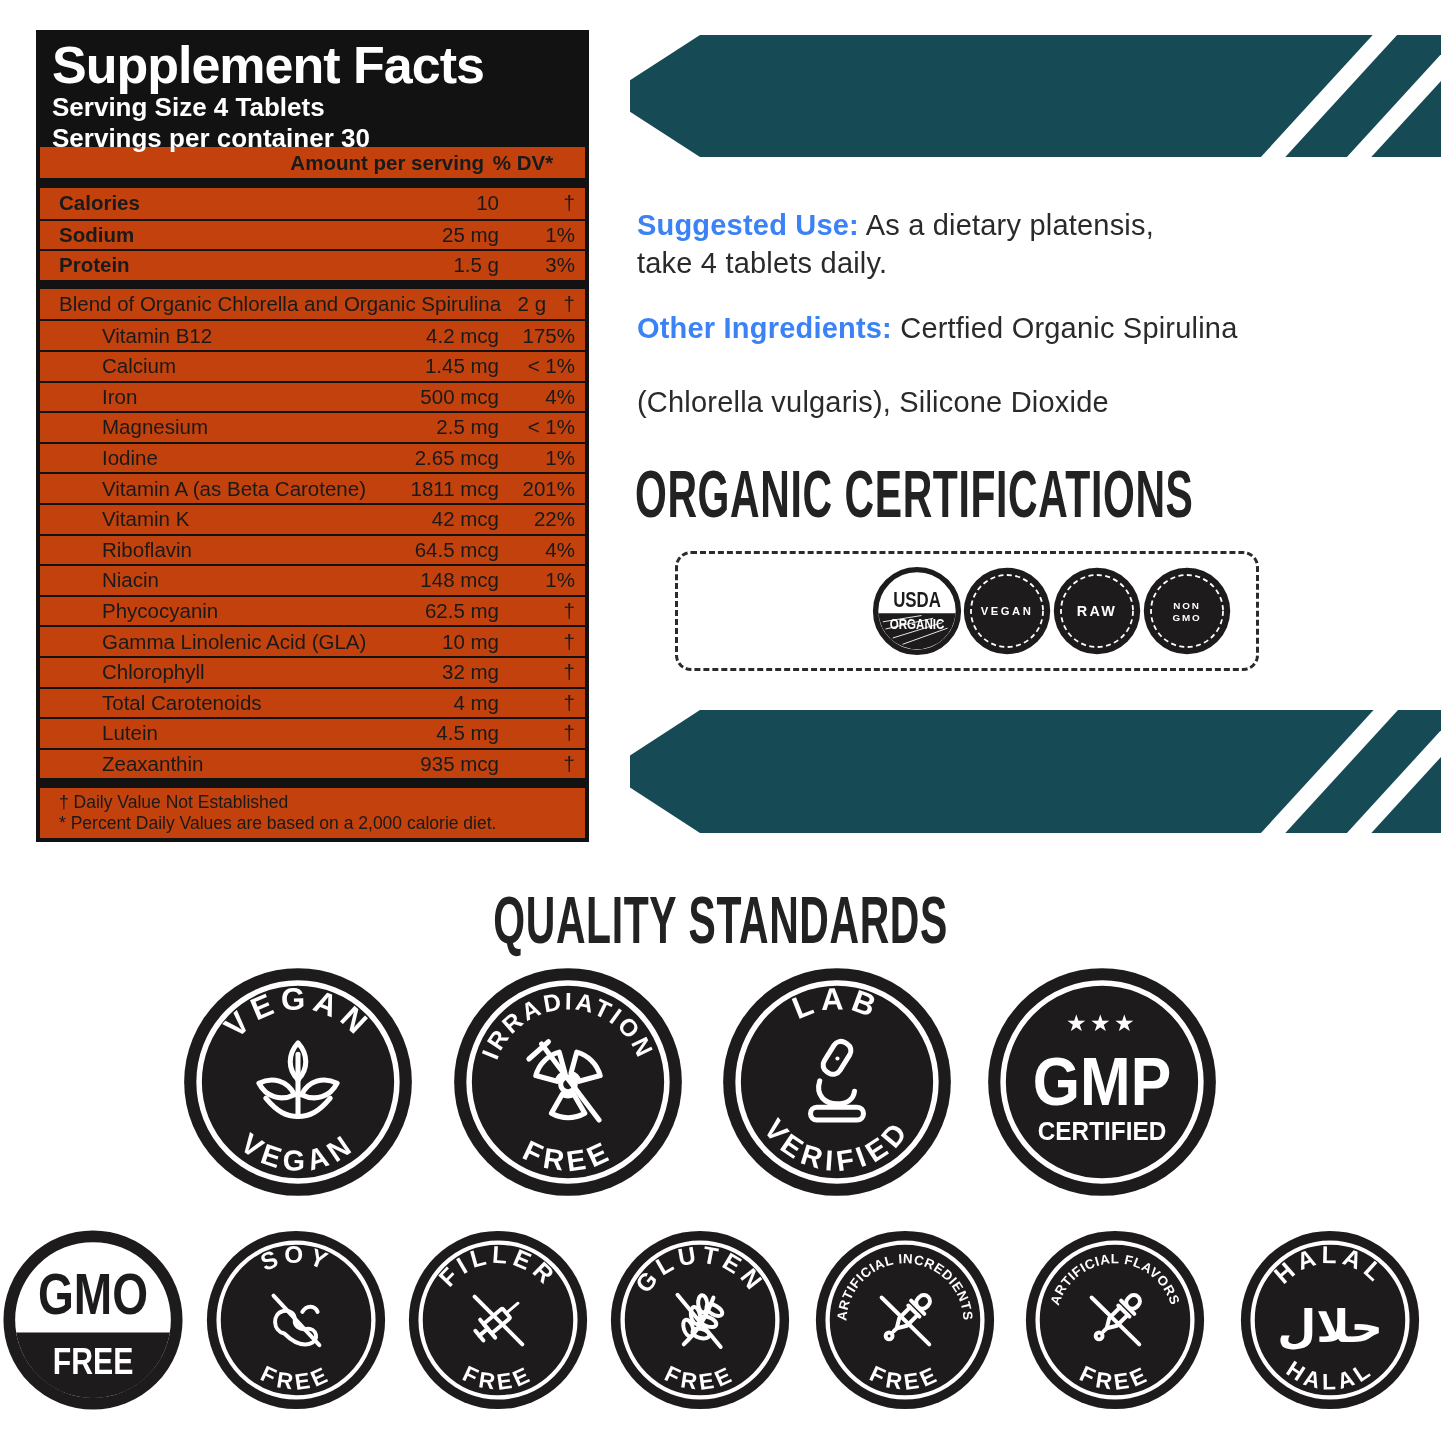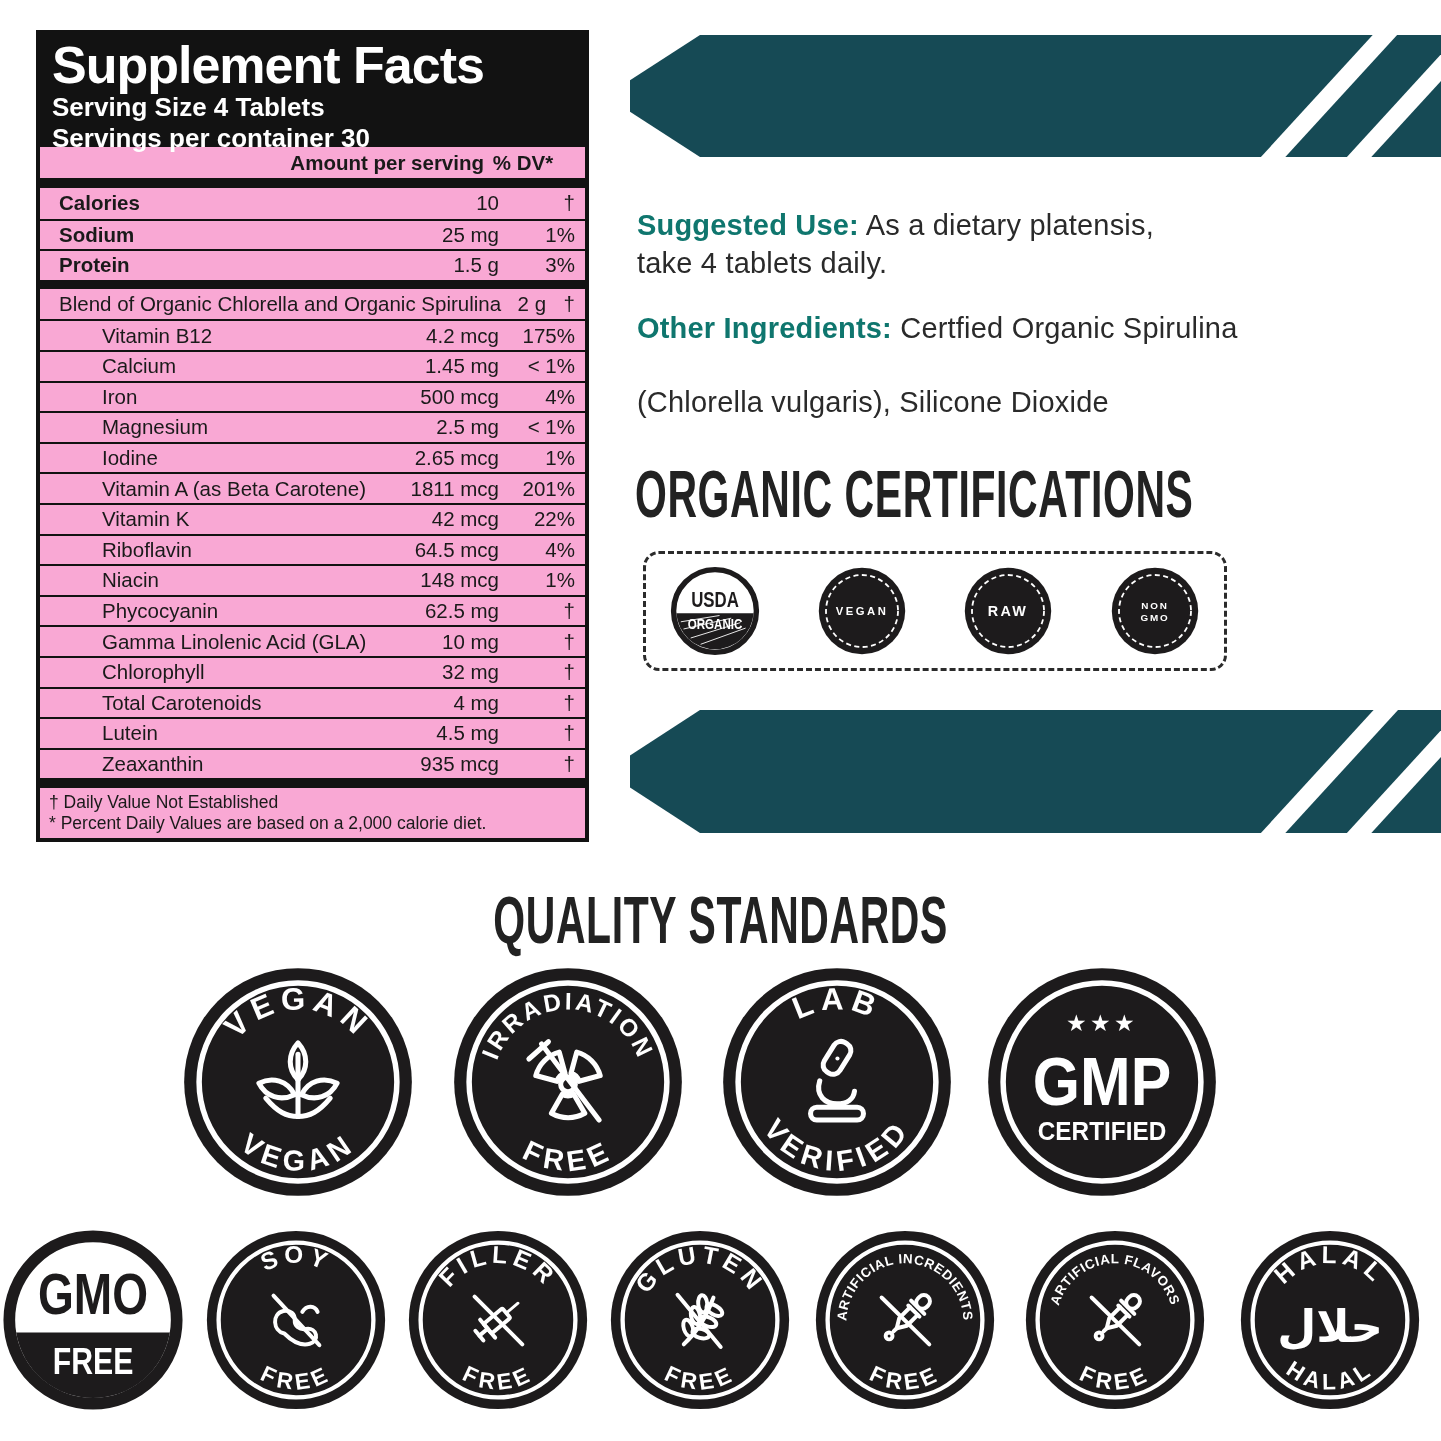--- a/index.html
+++ b/index.html
@@ -3,63 +3,63 @@
 <meta charset="utf-8">
 <style>
   :root{ --teal:#164A55; --bk:#1D1B1C; }
   html,body{margin:0;padding:0;background:#fff;}
   .canvas{position:relative;width:1441px;height:1441px;background:#fff;overflow:hidden;
           font-family:"Liberation Sans",sans-serif;color:#1a1a1a;}
   svg{font-family:"Liberation Sans",sans-serif;}
 
   
   .facts{position:absolute;left:36px;top:30px;width:553px;height:812px;
-         border:4px solid #121212;box-sizing:border-box;background:#f9a8d4;}
+         border:4px solid #121212;box-sizing:border-box;background:#c2410c;}
   .facts-head{background:#121212;color:#fff;padding:4px 12px 7px 12px;height:113px;box-sizing:border-box;}
   .facts-head h1{margin:0;font-size:52px;font-weight:bold;letter-spacing:-1px;line-height:1.04;white-space:nowrap;}
   .serv{font-size:26px;font-weight:bold;line-height:1.2;}
   .facts-cols{display:flex;justify-content:flex-end;align-items:center;height:31px;font-weight:bold;font-size:20.5px;}
   .dv-h{width:78px;text-align:center;padding-right:23px;}
   .facts-bar{height:9px;background:#121212;}
   .facts-bar.first{height:10px;}
   .facts-row{display:flex;align-items:center;height:30.6px;font-size:20.5px;
              border-top:2px solid #121212;padding-left:19px;box-sizing:border-box;}
   .facts-row.nb{border-top:none;}
   .facts-row.bold .lbl{font-weight:bold;}
   .facts-row.ind{padding-left:62px;}
   .lbl{flex:1;white-space:nowrap;}
   .amt{width:118px;text-align:right;white-space:nowrap;}
   .dv{width:76px;text-align:right;padding-right:10px;white-space:nowrap;}
-  .facts-foot{border-top:10px solid #121212;padding:4px 9px;font-size:17.5px;line-height:21px;}
+  .facts-foot{border-top:10px solid #121212;padding:4px 19px;font-size:17.5px;line-height:21px;}
 
   
   .banner{position:absolute;left:630px;width:811px;height:122px;background:var(--teal);
           clip-path:polygon(70px 0,100% 0,100% 100%,70px 100%,0 63%,0 37%);}
   .banner-top{top:35px;}
   .banner-bottom{top:710px;height:123px;}
   .stripe{position:absolute;top:-50%;height:200%;width:18px;background:#fff;transform:rotate(42.5deg);}
   .stripe.s1{left:690px;}
   .stripe.s2{left:776px;}
 
   
   .rtext{position:absolute;left:637px;margin:0;font-size:29px;color:#2a2a2a;letter-spacing:.2px;}
   #suggested{top:206px;line-height:38px;}
   #other{top:310px;line-height:37px;}
-  .rtext b{color:#0f766e;}
+  .rtext b{color:#3b82f6;}
 
   .heading-cond{position:absolute;font-weight:bold;color:#222;white-space:nowrap;margin:0;}
   .cond-inner{display:inline-block;transform:scaleX(0.62);transform-origin:left center;letter-spacing:1px;}
   #org-heading{left:635px;top:456px;font-size:66px;}
   #quality-heading{left:0;top:882px;width:1441px;text-align:center;font-size:66px;}
   #quality-heading .cond-inner{transform-origin:center center;}
 
   
-  .cert-box{position:absolute;left:643px;top:551px;width:584px;height:120px;
+  .cert-box{position:absolute;left:675px;top:551px;width:584px;height:120px;
             border:3px dashed #2b2b2b;border-radius:16px;box-sizing:border-box;
-            display:flex;align-items:center;justify-content:space-between;padding:0 24px;}
+            display:flex;align-items:center;justify-content:flex-end;padding:0 24px;}
   .cert-badge{width:90px;height:90px;}
 
   
   .badge-lg{position:absolute;width:230px;height:230px;}
   .badge-sm{position:absolute;width:180px;height:180px;}
 </style>
 </head>
 <body>
 
 <div class="canvas" id="canvas">

